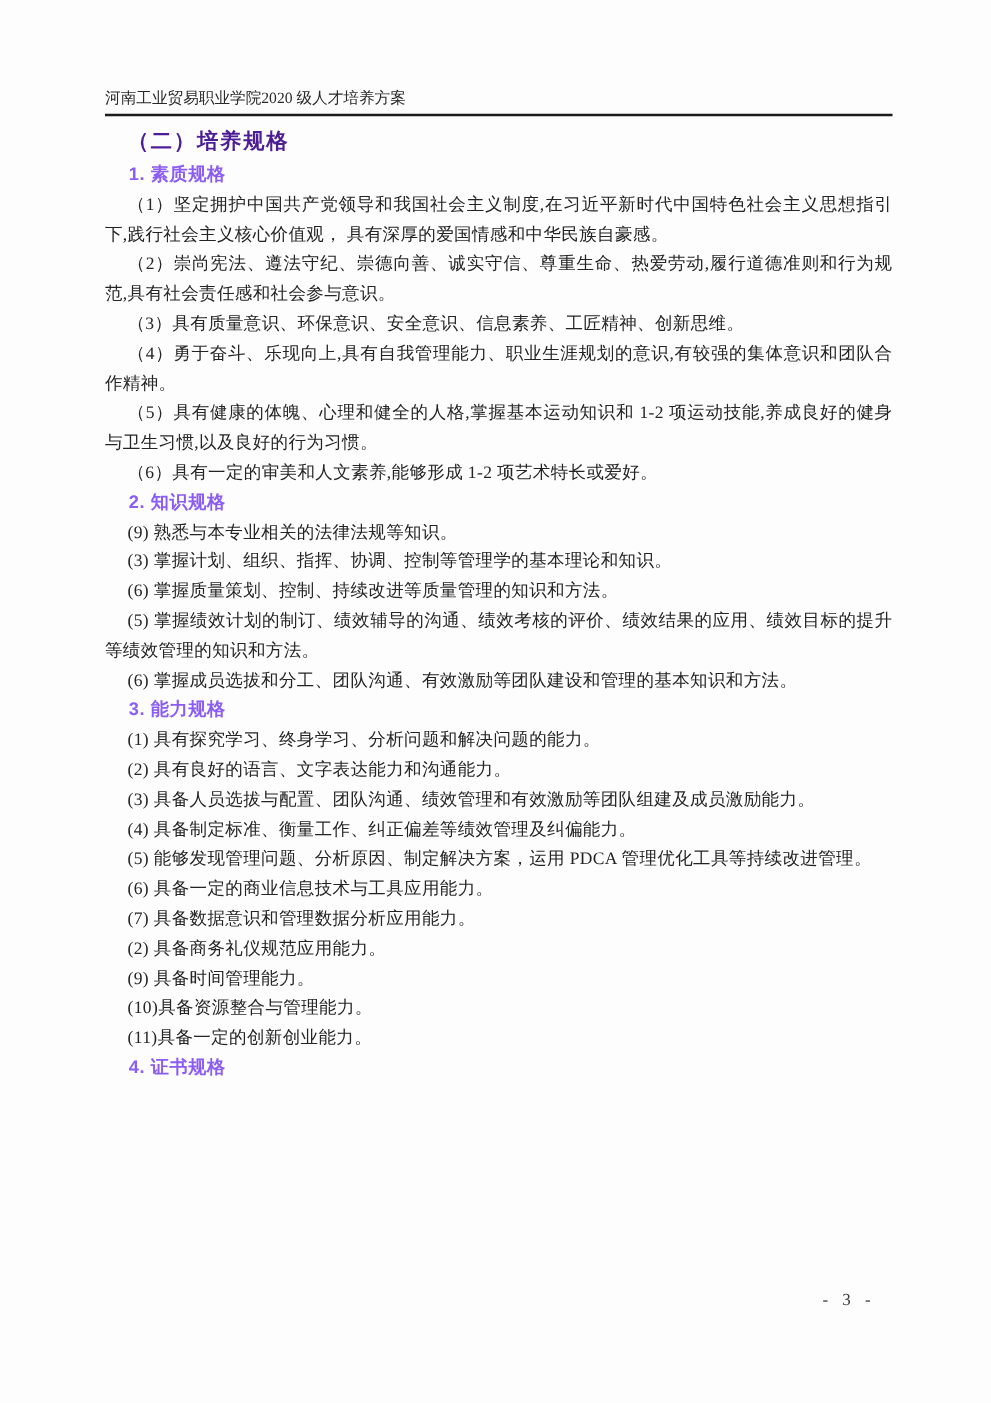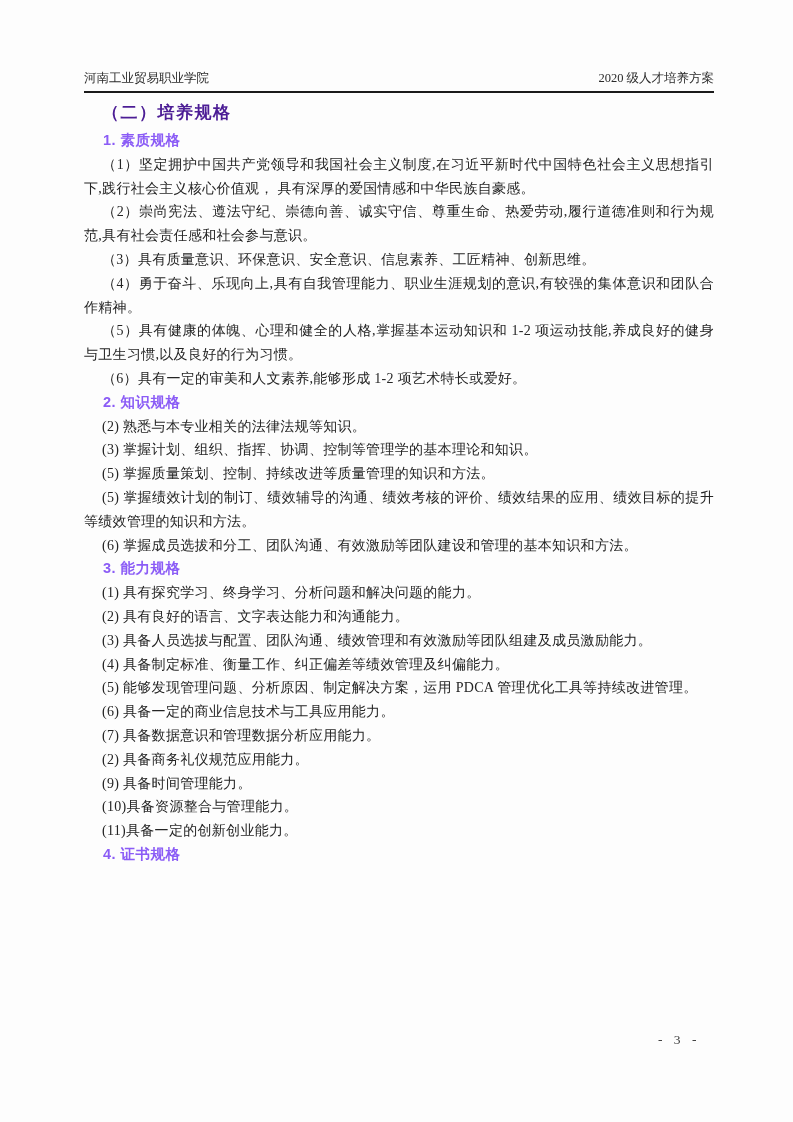--- a/index.html
+++ b/index.html
@@ -8,21 +8,21 @@
     background:#fdfdfd;
     position:relative;
     font-family:"Liberation Serif", serif;
     color:#242424;
     overflow:hidden;
   }
   .page { position:absolute; inset:0; }
 
   .header {
     position:absolute; left:84px; right:79px; top:70px;
-    display:flex; justify-content:space-between; align-items:flex-end;
+    display:flex; align-items:flex-end;
     font-size:12.5px; color:#2a2a2a;
   }
   .header-rule {
     position:absolute; left:84px; right:79px; top:91px;
     height:2px; background:#1b1b1b;
   }
 
   .doc-title {
     position:absolute; left:84px; top:99px; width:630px;
     margin:0;
@@ -73,23 +73,23 @@
 
   <main class="doc-body">
       <h3 class="sec-heading">1. 素质规格</h3>
       <p class="item">（1）坚定拥护中国共产党领导和我国社会主义制度,在习近平新时代中国特色社会主义思想指引下,践行社会主义核心价值观， 具有深厚的爱国情感和中华民族自豪感。</p>
       <p class="item">（2）崇尚宪法、遵法守纪、崇德向善、诚实守信、尊重生命、热爱劳动,履行道德准则和行为规范,具有社会责任感和社会参与意识。</p>
       <p class="item">（3）具有质量意识、环保意识、安全意识、信息素养、工匠精神、创新思维。</p>
       <p class="item">（4）勇于奋斗、乐现向上,具有自我管理能力、职业生涯规划的意识,有较强的集体意识和团队合作精神。</p>
       <p class="item">（5）具有健康的体魄、心理和健全的人格,掌握基本运动知识和 1-2 项运动技能,养成良好的健身与卫生习惯,以及良好的行为习惯。</p>
       <p class="item">（6）具有一定的审美和人文素养,能够形成 1-2 项艺术特长或爱好。</p>
       <h3 class="sec-heading">2. 知识规格</h3>
-      <p class="item">(2) 熟悉与本专业相关的法律法规等知识。</p>
+      <p class="item">(9) 熟悉与本专业相关的法律法规等知识。</p>
       <p class="item">(3) 掌握计划、组织、指挥、协调、控制等管理学的基本理论和知识。</p>
-      <p class="item">(5) 掌握质量策划、控制、持续改进等质量管理的知识和方法。</p>
+      <p class="item">(6) 掌握质量策划、控制、持续改进等质量管理的知识和方法。</p>
       <p class="item">(5) 掌握绩效计划的制订、绩效辅导的沟通、绩效考核的评价、绩效结果的应用、绩效目标的提升等绩效管理的知识和方法。</p>
       <p class="item">(6) 掌握成员选拔和分工、团队沟通、有效激励等团队建设和管理的基本知识和方法。</p>
       <h3 class="sec-heading">3. 能力规格</h3>
       <p class="item">(1) 具有探究学习、终身学习、分析问题和解决问题的能力。</p>
       <p class="item">(2) 具有良好的语言、文字表达能力和沟通能力。</p>
       <p class="item">(3) 具备人员选拔与配置、团队沟通、绩效管理和有效激励等团队组建及成员激励能力。</p>
       <p class="item">(4) 具备制定标准、衡量工作、纠正偏差等绩效管理及纠偏能力。</p>
       <p class="item">(5) 能够发现管理问题、分析原因、制定解决方案，运用 PDCA 管理优化工具等持续改进管理。</p>
       <p class="item">(6) 具备一定的商业信息技术与工具应用能力。</p>
       <p class="item">(7) 具备数据意识和管理数据分析应用能力。</p>

